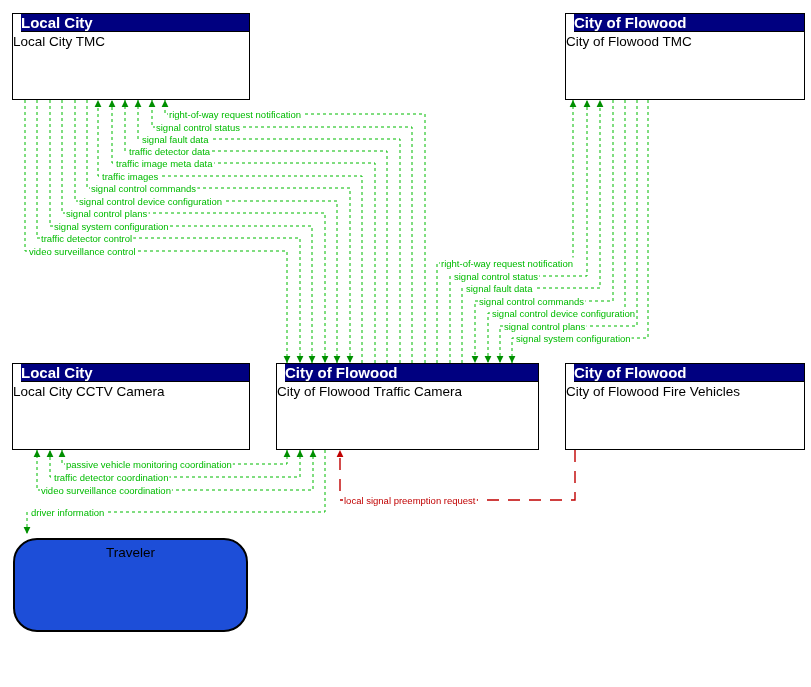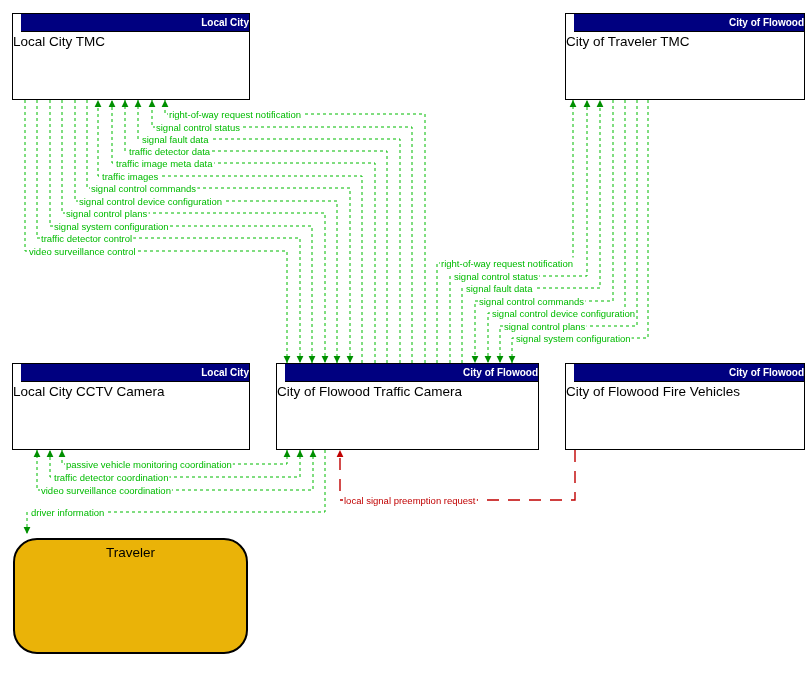--- a/index.html
+++ b/index.html
@@ -1,20 +1,20 @@
 <!DOCTYPE html>
 <html><head>
 <meta charset="utf-8">
 <style>
   html,body{margin:0;padding:0;background:#fff;}
   body{font-family:"Liberation Sans",sans-serif;}
   #stage{position:relative;width:811px;height:687px;background:#ffffff;overflow:hidden;}
   #flow-layer{position:absolute;left:0;top:0;width:811px;height:687px;}
   .entity{position:absolute;background:#ffffff;border:1.5px solid #000;box-sizing:border-box;}
-  .entity-header{height:17px;line-height:17px;text-align:right;font-size:10px;font-weight:bold;
+  .entity-header{height:17px;line-height:17px;text-align:left;font-size:15px;font-weight:bold;
                  border-bottom:1px solid #000;overflow:hidden;margin-left:8px;}
   .entity-title{font-size:13.5px;padding-top:2px;color:#000;}
   .terminator{position:absolute;border:2px solid #000;border-radius:24px;box-sizing:border-box;}
   .terminator-title{text-align:center;font-size:13.5px;padding-top:5px;color:#000;}
   .legend{position:absolute;left:20px;top:648px;}
   .legend-row{display:flex;align-items:center;height:13px;}
   .legend-row svg{width:100px;height:10px;margin-right:10px;}
   .legend-label{font-size:10px;}
   text.flow-label{font-size:9.5px;}
 </style>
@@ -173,36 +173,36 @@
       </g>
     </svg>
 
   <div class="entity" style="left:12px;top:13px;width:238px;height:87px;">
     <div class="entity-header" style="background: rgb(0, 0, 128); color: rgb(255, 255, 255);">Local City</div>
     <div class="entity-title">Local City TMC</div>
   </div>
 
   <div class="entity" style="left:565px;top:13px;width:240px;height:87px;">
     <div class="entity-header" style="background: rgb(0, 0, 128); color: rgb(255, 255, 255);">City of Flowood</div>
-    <div class="entity-title">City of Traveler TMC</div>
+    <div class="entity-title">City of Flowood TMC</div>
   </div>
 
   <div class="entity" style="left:12px;top:363px;width:238px;height:87px;">
     <div class="entity-header" style="background: rgb(0, 0, 128); color: rgb(255, 255, 255);">Local City</div>
     <div class="entity-title">Local City CCTV Camera</div>
   </div>
 
   <div class="entity" style="left:276px;top:363px;width:263px;height:87px;">
     <div class="entity-header" style="background: rgb(0, 0, 128); color: rgb(255, 255, 255);">City of Flowood</div>
     <div class="entity-title">City of Flowood Traffic Camera</div>
   </div>
 
   <div class="entity" style="left:565px;top:363px;width:240px;height:87px;">
     <div class="entity-header" style="background: rgb(0, 0, 128); color: rgb(255, 255, 255);">City of Flowood</div>
     <div class="entity-title">City of Flowood Fire Vehicles</div>
   </div>
 
-  <div class="terminator" style="left: 13px; top: 538px; width: 235px; height: 116px; background: #eab308;">
+  <div class="terminator" style="left: 13px; top: 538px; width: 235px; height: 94px; background: #1d4ed8;">
     <div class="terminator-title">Traveler</div>
   </div>
 
 
 </div>
 
 </body></html>

